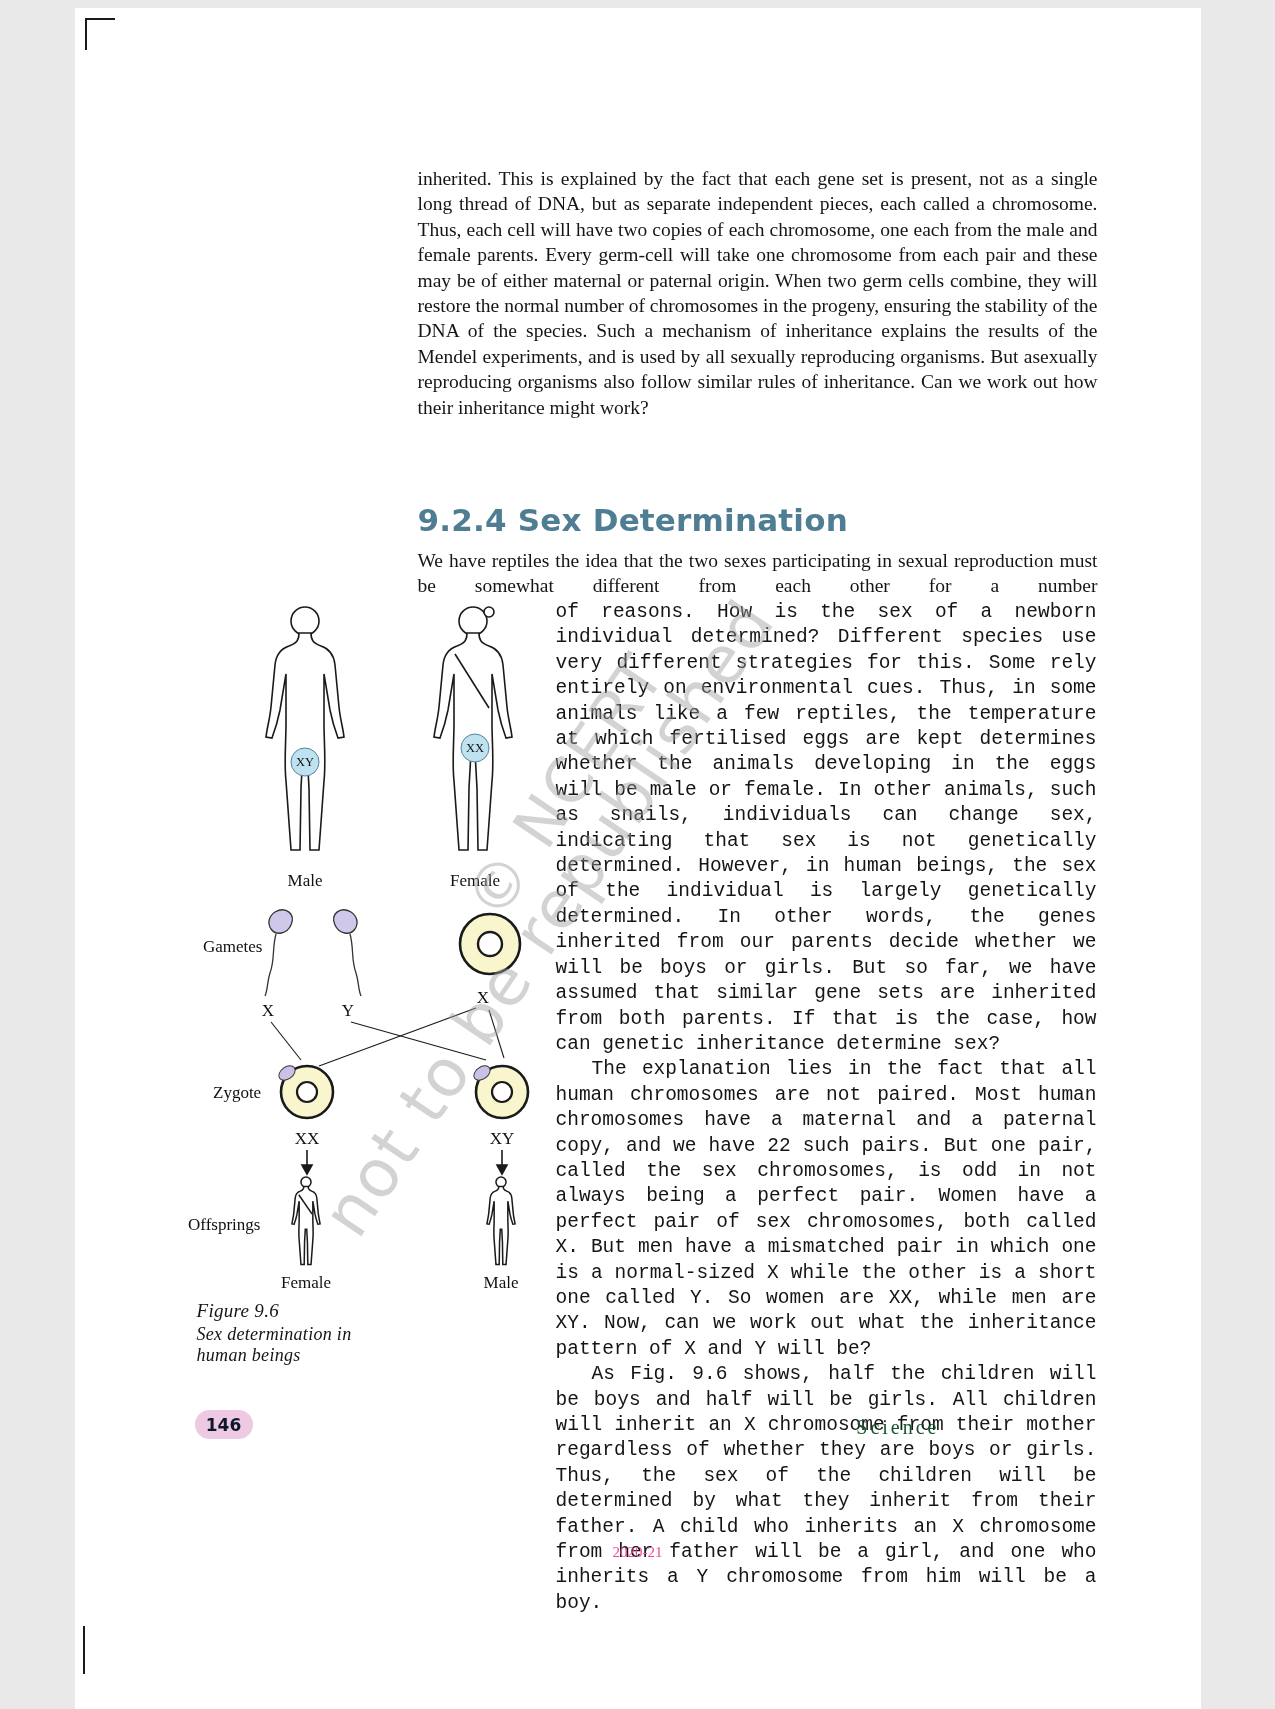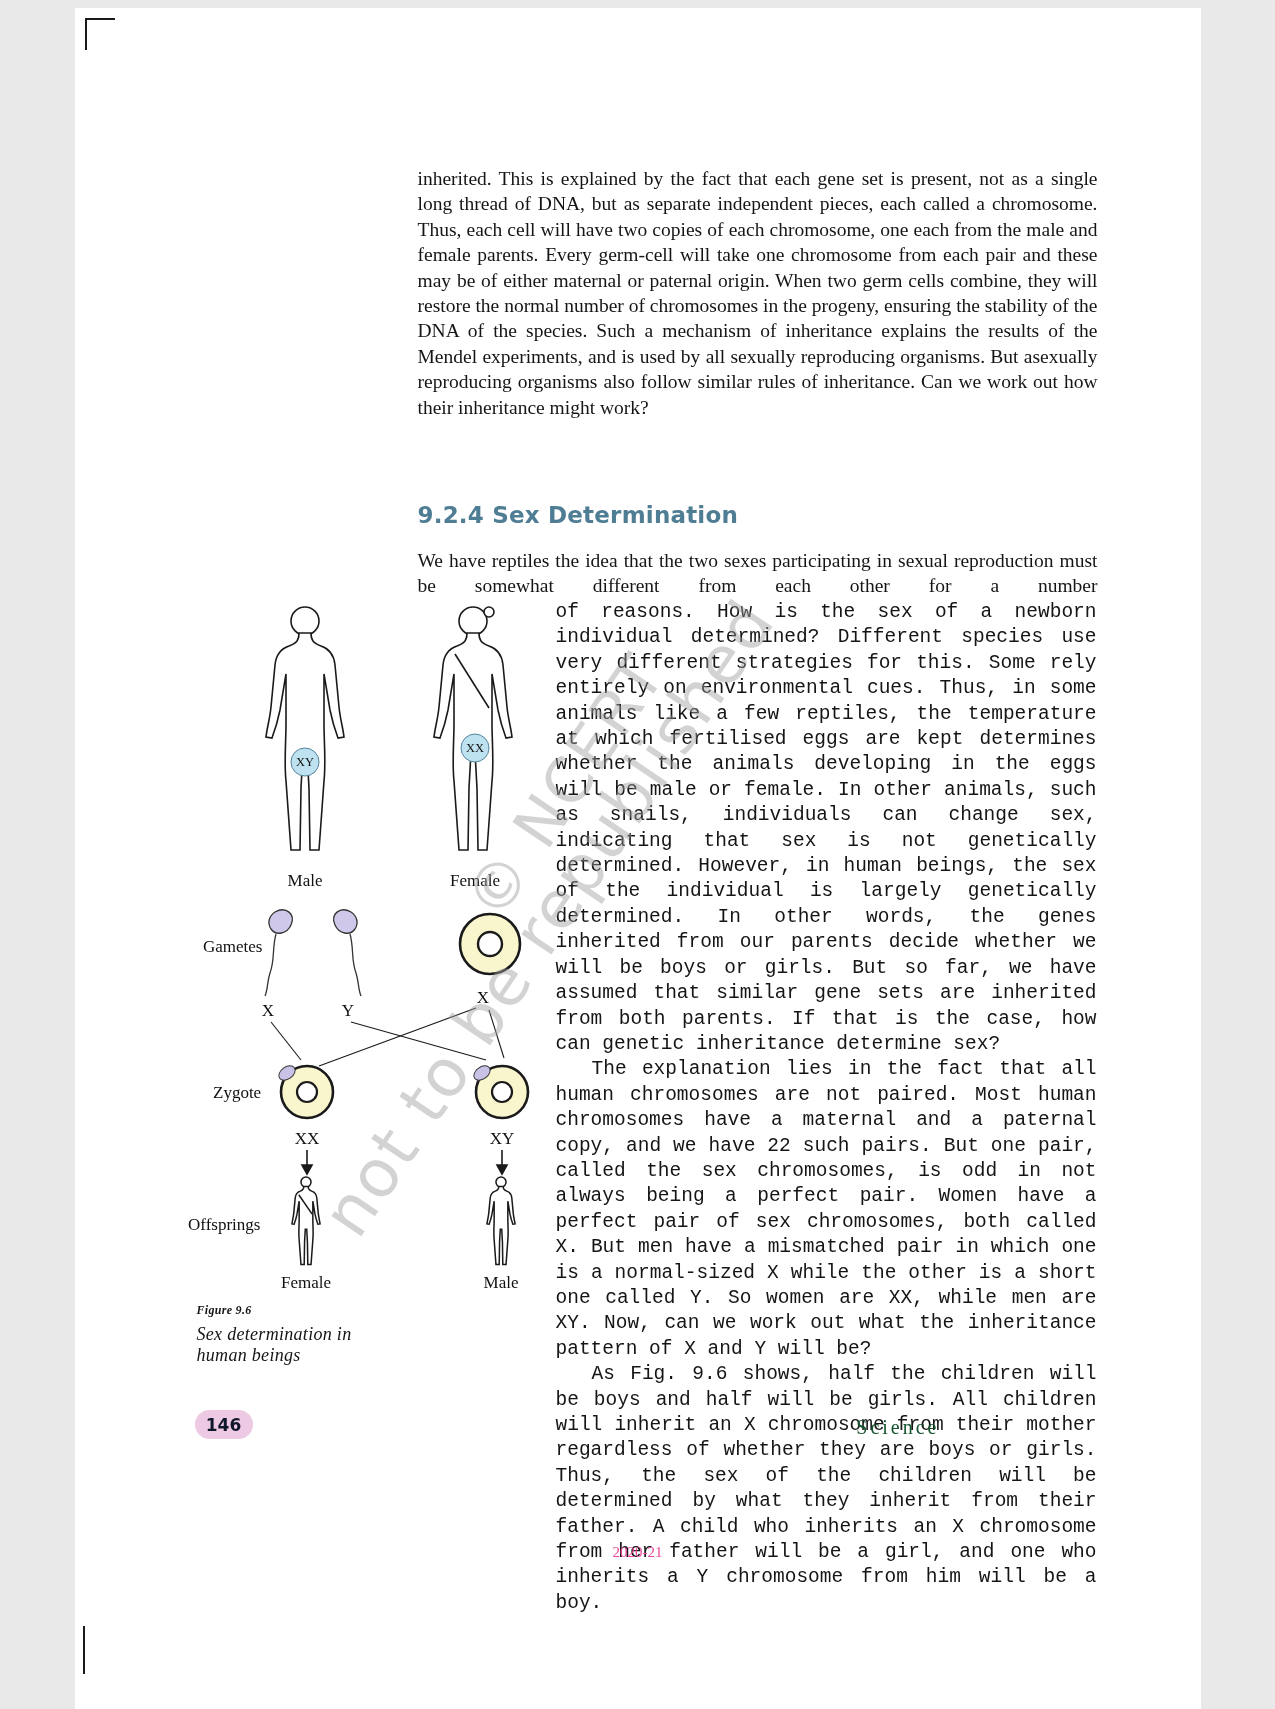--- a/index.html
+++ b/index.html
@@ -25,41 +25,41 @@
   .para{
     position:absolute;
     font-size:19.5px;line-height:25.4px;
     text-align:justify;
     color:#151515;
   }
   .para1{left:343px;top:158px;width:680px;}
   .heading{
     position:absolute;left:343px;top:494px;
     font-family:"DejaVu Sans","Liberation Sans",sans-serif;
-    font-weight:bold;font-size:23px;color:#4e7d94;
+    font-weight:bold;font-size:31px;color:#4e7d94;
     letter-spacing:0.2px;
   }
   .para2-intro{left:343px;top:540px;width:680px;text-align-last:justify;}
   .text-col{
     position:absolute;left:481px;top:592px;width:541px;
   }
   .text-col p{
     margin:0;font-size:19.5px;line-height:25.4px;text-align:justify;font-family:Liberation Mono, monospace;
   }
   .text-col p.indent{text-indent:36px;}
   
   .figure-wrap{position:absolute;left:108px;top:588px;width:372px;height:700px;}
   .fig-label{font-family:"Liberation Serif","DejaVu Serif",serif;font-size:17px;fill:#111;stroke:none;}
   .mid{text-anchor:middle;}
   .chromo{font-family:"Liberation Serif","DejaVu Serif",serif;font-size:12.5px;fill:#111;text-anchor:middle;stroke:none;}
   .fig-caption{
     position:absolute;left:122px;top:1292px;width:210px;
     font-size:18px;line-height:21px;font-style:italic;letter-spacing:0.3px;
   }
-  .fig-caption .cap-title{font-weight:bold;font-size:12px;display:block;margin-bottom:3px;}
+  .fig-caption .cap-title{font-weight:normal;font-size:19px;display:block;margin-bottom:3px;}
   
   .page-badge{
     position:absolute;left:120px;top:1402px;width:58px;height:29px;
     background:#eec9e4;border-radius:15px;
     display:flex;align-items:center;justify-content:center;
     font-family:"DejaVu Sans","Liberation Sans",sans-serif;
     font-weight:bold;font-size:17px;color:#0f172a;
   }
   .footer-right{
     position:absolute;right:261px;top:1408px;

